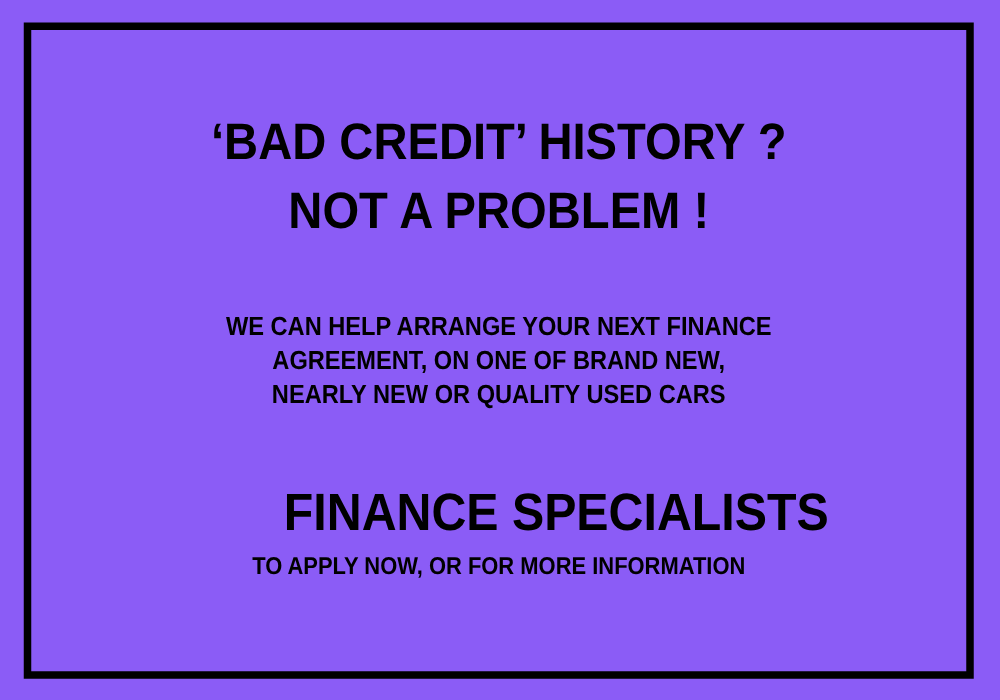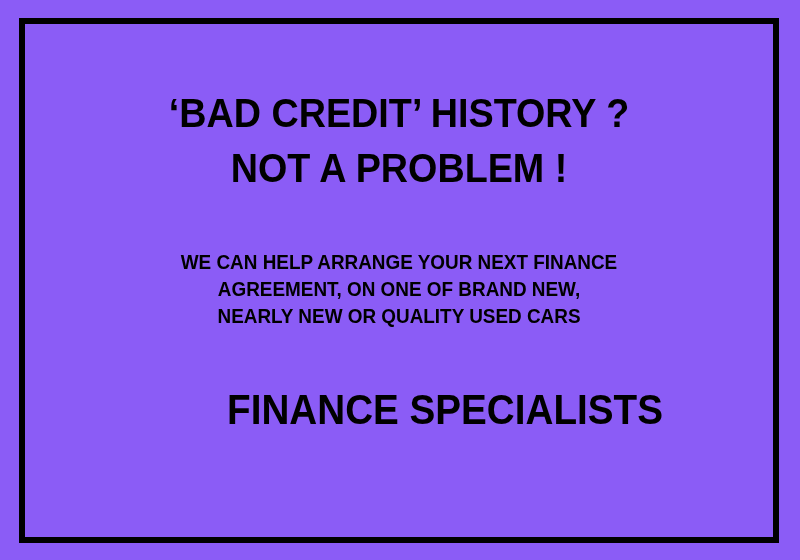--- a/index.html
+++ b/index.html
@@ -146,15 +146,18 @@
       <span class="line">WE CAN HELP ARRANGE YOUR NEXT FINANCE</span>
       <span class="line">AGREEMENT, ON ONE OF BRAND NEW,</span>
       <span class="line">NEARLY NEW OR QUALITY USED CARS</span>
     </div>
 
 
     <div class="specialists">
       <span class="line">FINANCE SPECIALISTS</span>
     </div>
 
+    <div class="footer-line">
+      <span class="line">TO APPLY NOW, OR FOR MORE INFORMATION</span>
+    </div>
 
   </div>
 </div>
 
 </body></html>

